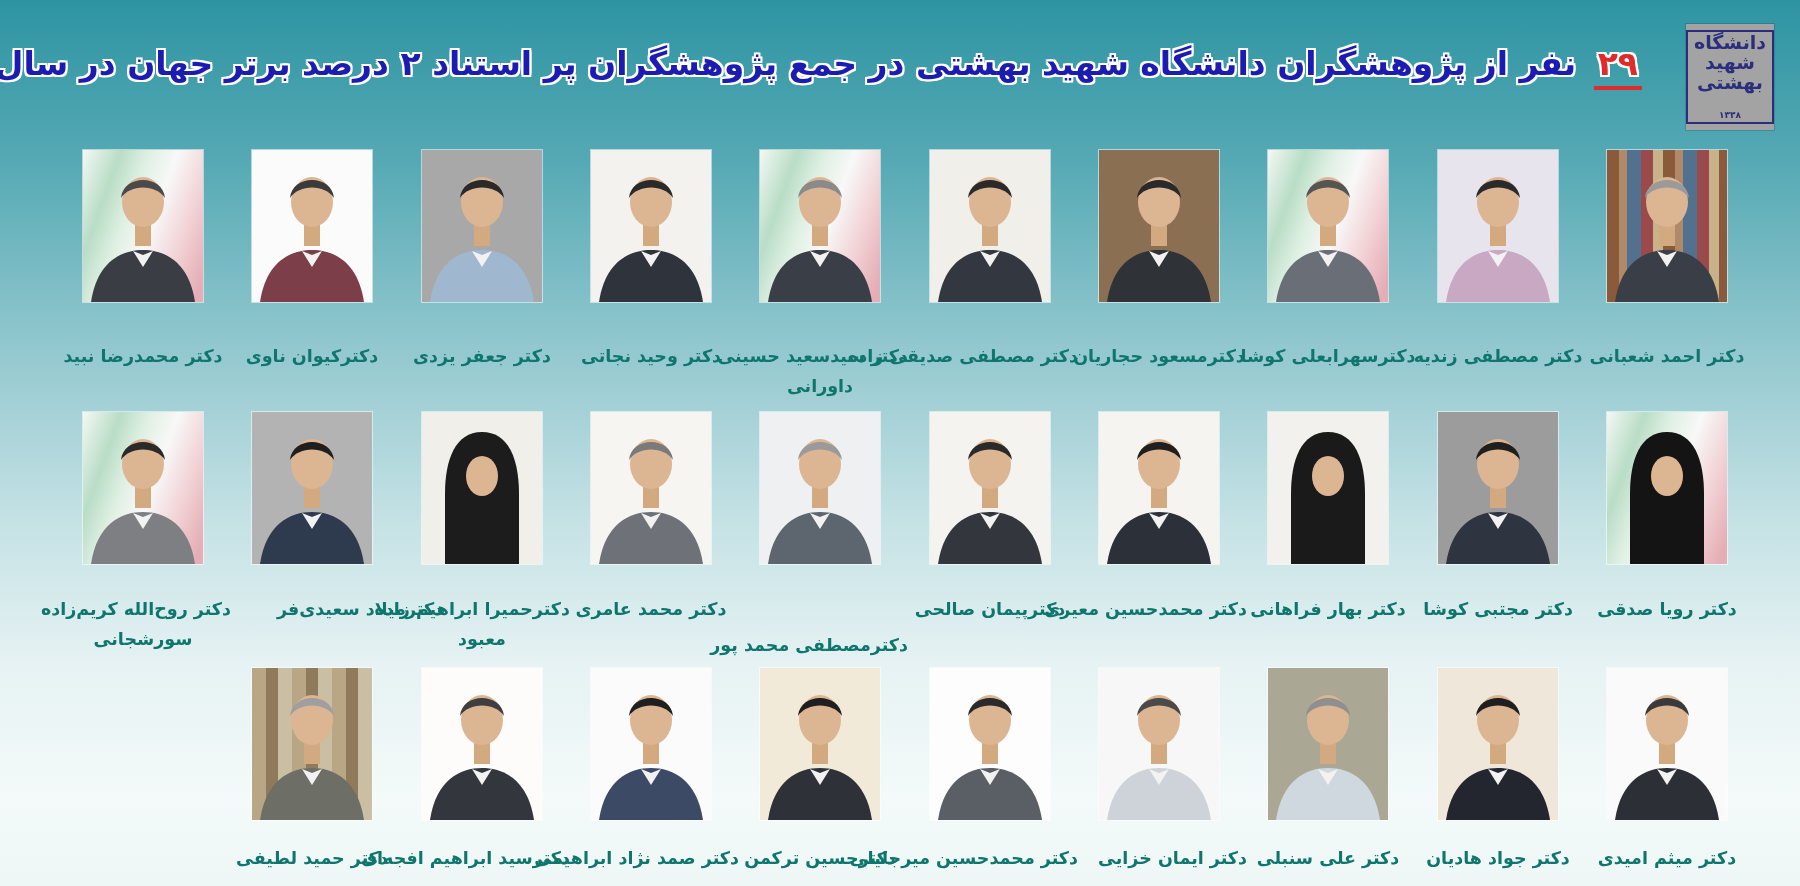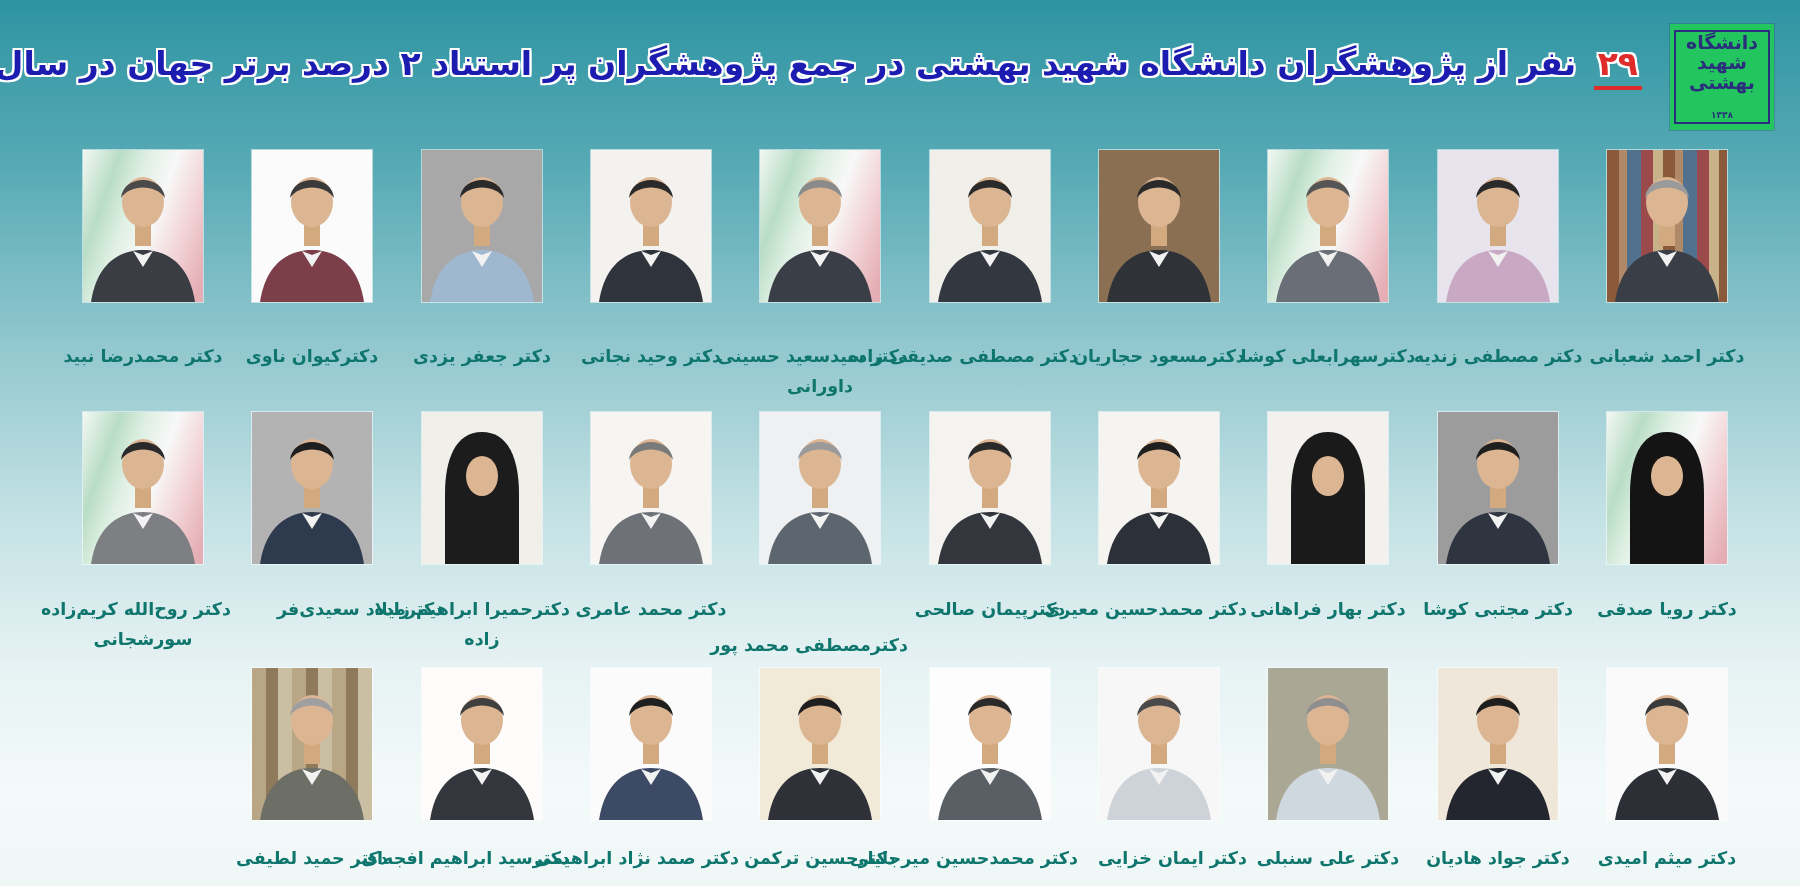--- a/index.html
+++ b/index.html
@@ -15,22 +15,22 @@
     direction:rtl;text-align:right;white-space:nowrap;
     font-weight:bold;font-size:33px;color:#1c1cb0;
     text-shadow:-2px 0 0 #fff,2px 0 0 #fff,0 -2px 0 #fff,0 2px 0 #fff,
                 -2px -2px 0 #fff,2px 2px 0 #fff,-2px 2px 0 #fff,2px -2px 0 #fff;
   }
   .title-number{
     color:#e02b2b;border-bottom:4px solid #e02b2b;padding:0 4px 3px 4px;margin-left:6px;
   }
   
   .logo{
-    position:absolute;top:24px;right:26px;width:104px;height:106px;
-    background:#22c55e;box-shadow:0 0 0 1px rgba(0,0,40,.15);
+    position:absolute;top:24px;right:26px;width:88px;height:106px;
+    background:#a3a3a3;box-shadow:0 0 0 1px rgba(0,0,40,.15);
     display:flex;align-items:center;justify-content:center;
   }
   .logo-inner{
     width:92px;height:90px;border:2px solid #2b2e7c;
     display:flex;flex-direction:column;align-items:center;justify-content:center;
     color:#2b2e7c;font-weight:bold;line-height:1.05;text-align:center;direction:rtl;
   }
   .logo-line{font-size:19px;letter-spacing:-1px;}
   .logo-year{font-size:9px;margin-top:18px;}
   
@@ -269,21 +269,21 @@
         <div>دکتر محمد عامری</div>
       </div>
       <div class="photo-card" style="background: rgb(241, 239, 233); left: 422px; top: 412px;">
         <svg viewBox="0 0 120 152" preserveAspectRatio="none">
           <path d="M60 20 C33 20 23 48 23 82 L23 152 L97 152 L97 82 C97 48 87 20 60 20 Z" fill="#1c1c1c"></path>
           <ellipse cx="60" cy="64" rx="16" ry="20" fill="#dcb593"></ellipse>
         </svg>
       </div>
       <div class="person-name" style="left: 394px; top: 594px;">
         <div>دکترحمیرا ابراهیم زاده</div>
-        <div>زاده</div>
+        <div>معبود</div>
       </div>
       <div class="photo-card" style="background: rgb(179, 179, 179); left: 252px; top: 412px;">
         <svg viewBox="0 0 120 152" preserveAspectRatio="none">
           <rect x="52" y="72" width="16" height="24" fill="#d3a97f"></rect>
           <ellipse cx="60" cy="52" rx="21" ry="25" fill="#dcb593"></ellipse>
           <path d="M38 48 C40 24 80 24 82 48 C73 34 47 34 38 48 Z" fill="#1f1f1f"></path>
           <path d="M8 152 C14 112 38 100 60 100 C82 100 106 112 112 152 Z" fill="#2e3a4d"></path>
           <path d="M50 101 L60 117 L70 101 L60 105 Z" fill="#f2f2f2"></path>
         </svg>
       </div>

